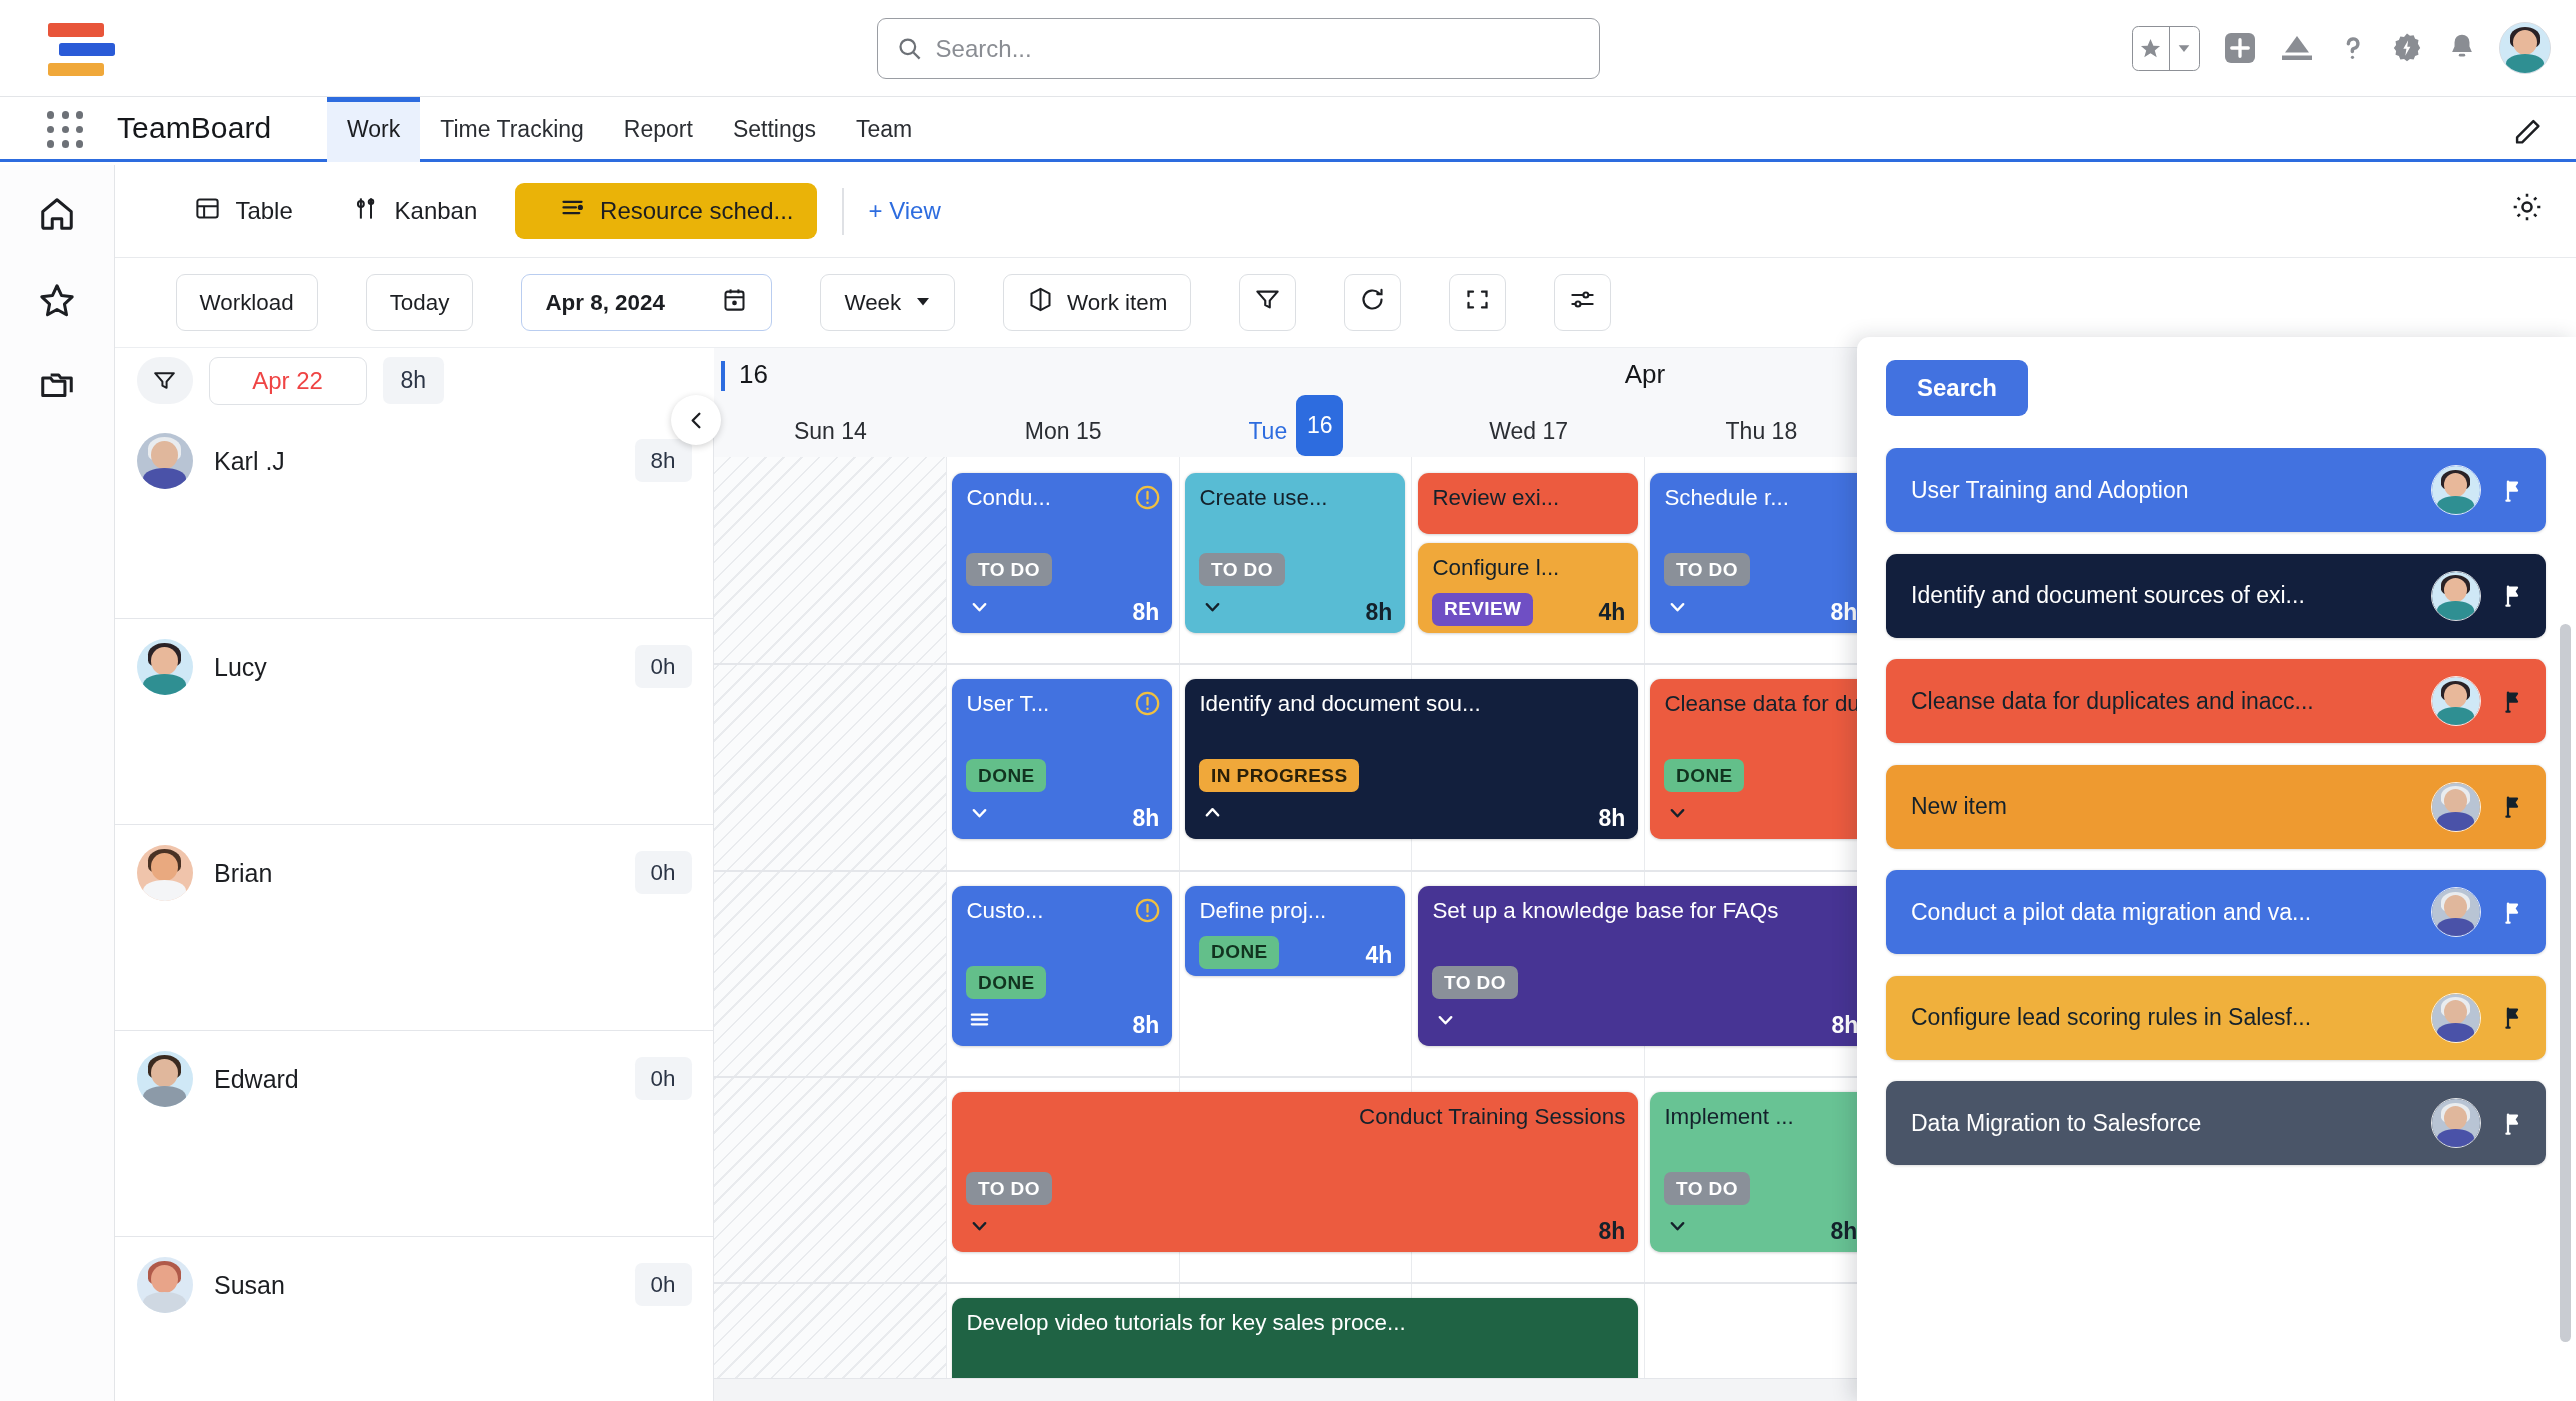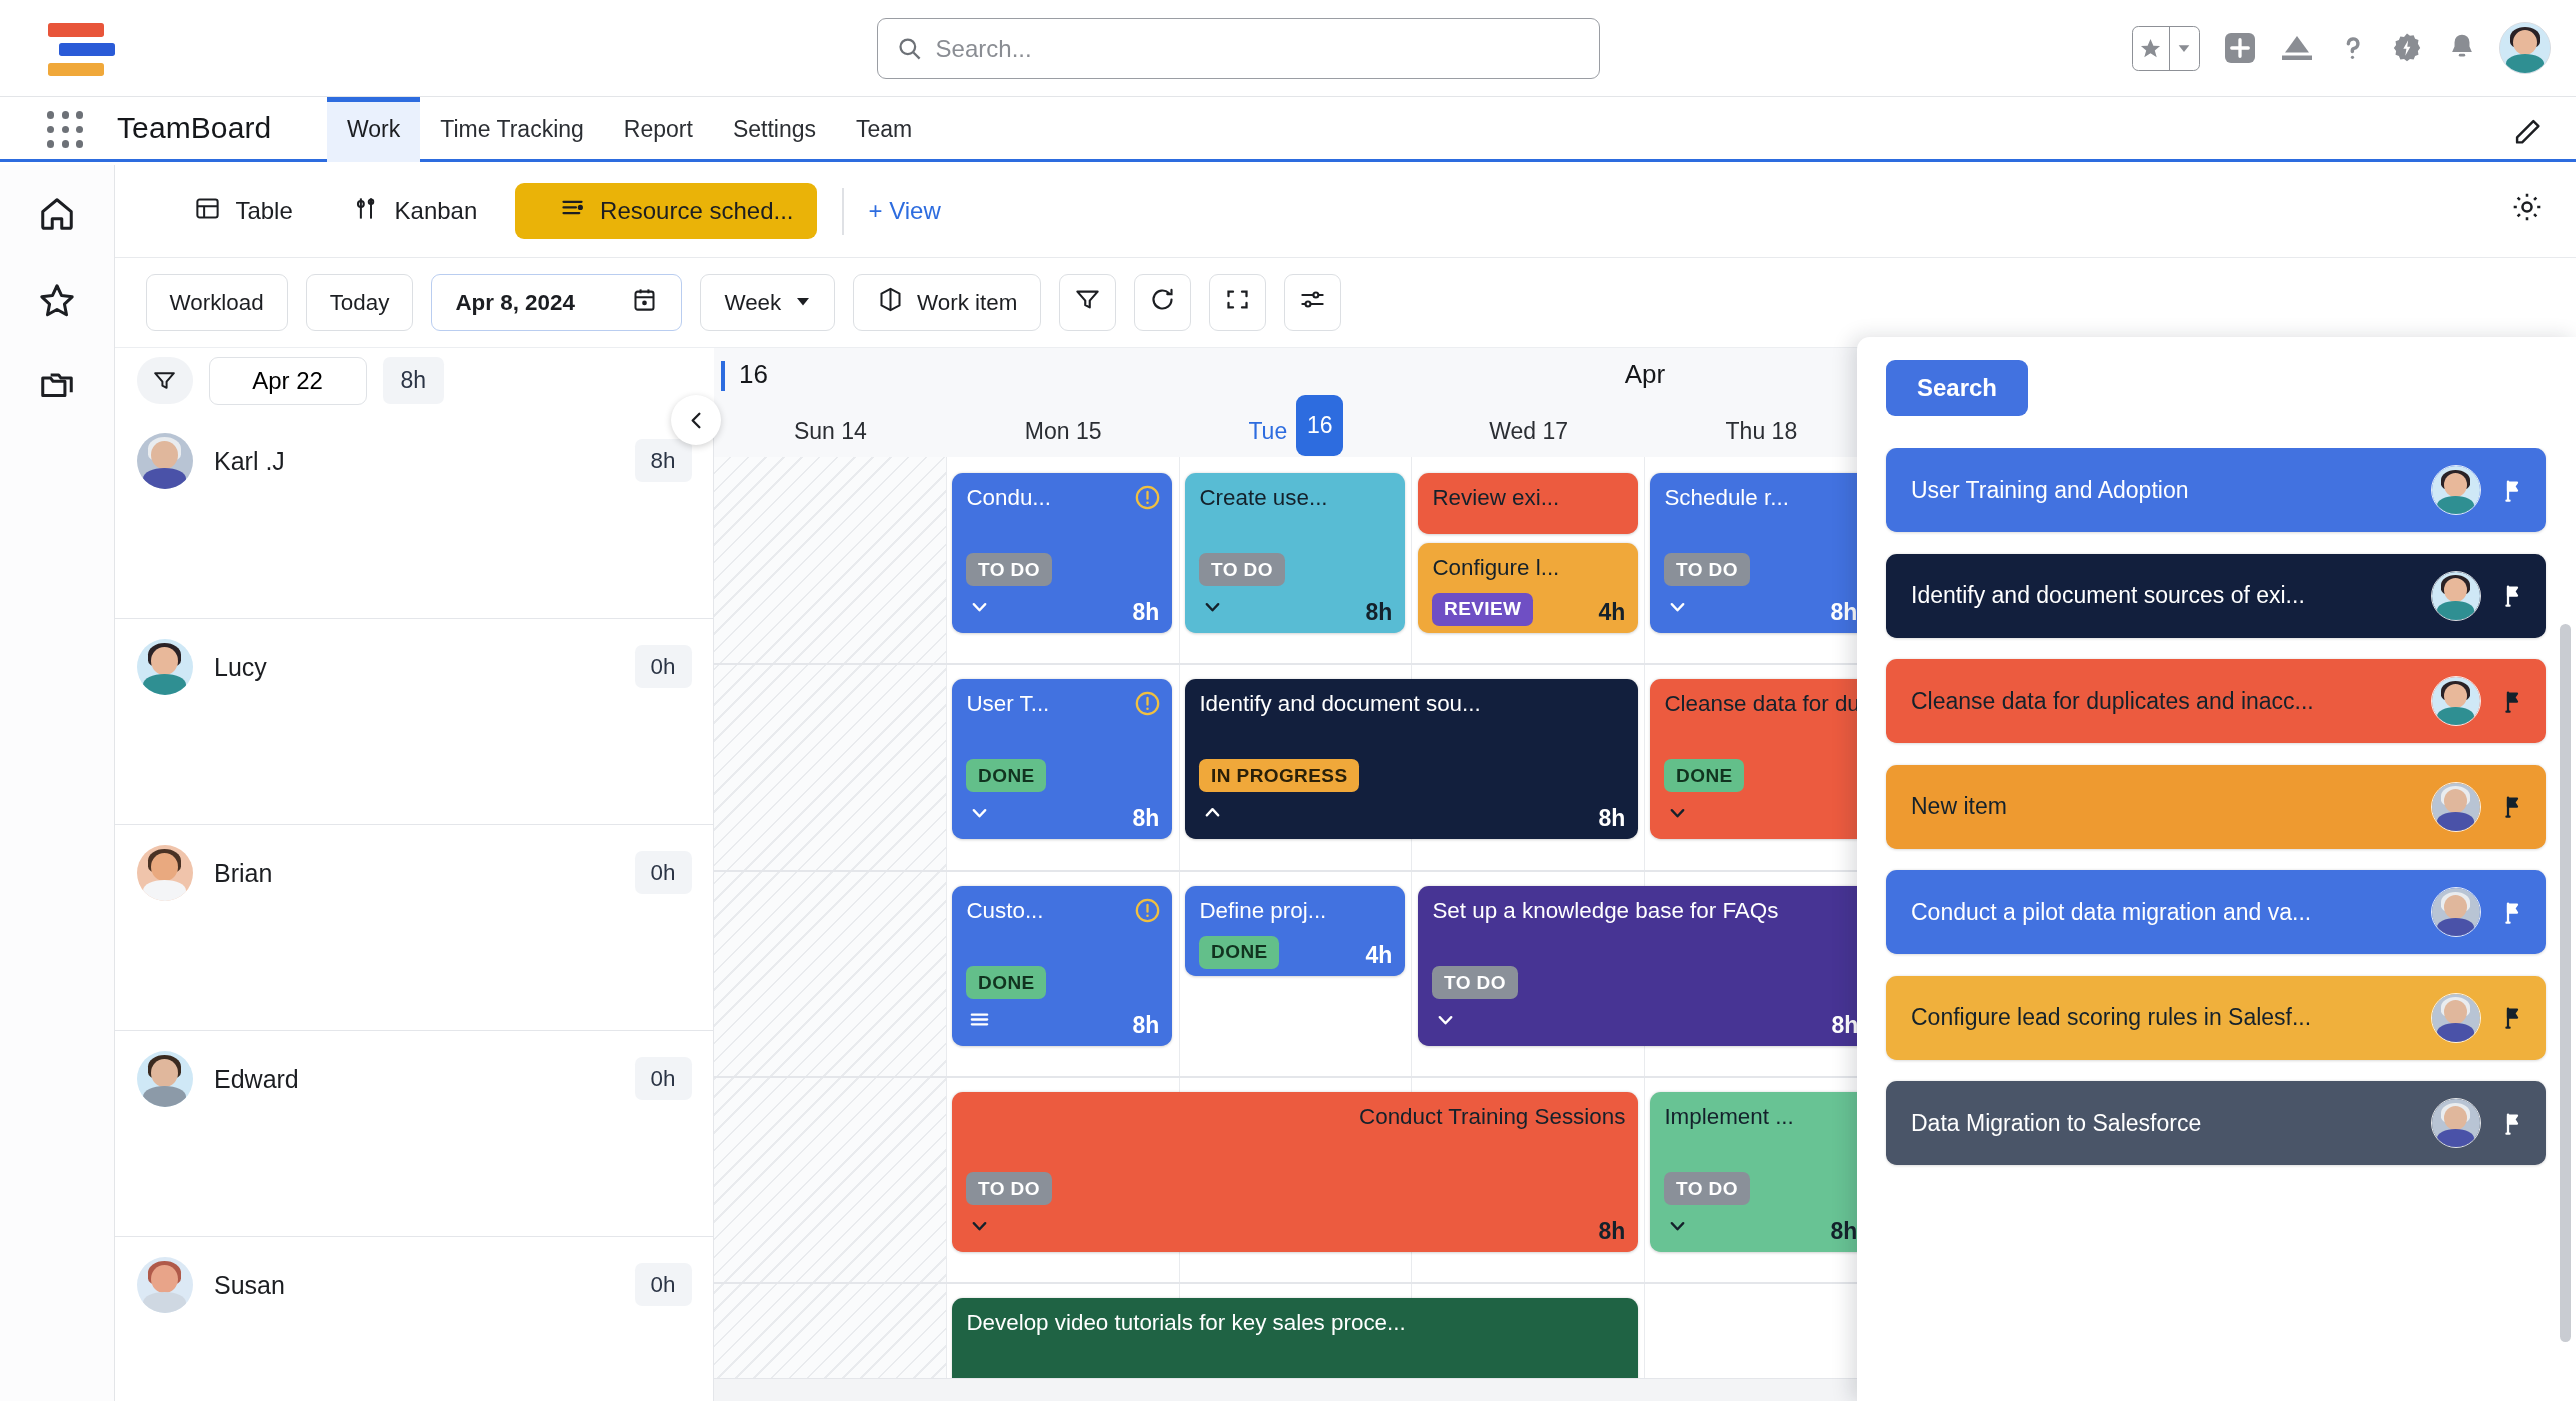--- a/index.html
+++ b/index.html
@@ -89,37 +89,37 @@
 
   
   .toolbar {
     position: absolute; left: 115px; top: 258px; width: 2461px; height: 90px;
     background: #fff; display: flex; align-items: center; padding-left: 30.5px; gap: 18px;
     border-bottom: 0.9px solid #eceef1;
   }
   .tbtn {
     height: 57px; border: 0.9px solid #dcdfe3; border-radius: 9px; background: #fff;
     display: flex; align-items: center; justify-content: center; gap: 12.6px;
-    padding: 0 23px; font-size: 22.4px; color: #1c1e22; cursor: pointer; white-space: nowrap;
+    padding: 0 23px; font-size: 22.4px; color: #1c1e22; cursor: pointer; white-space: nowrap; margin-left: 30px;
   }
   .tbtn.date { border-color: #b9cdf0; width: 251px; justify-content: space-between; font-weight: bold; }
   .tbtn.sq { width: 57px; padding: 0; }
   .tbtn.wk { width: 135px; justify-content: space-between; }
 
   
   .sched { position: absolute; left: 115px; top: 348px; width: 2461px; height: 1053px; background: #fff; }
 
   .res-head {
     position: absolute; left: 0; top: 0; width: 599px; height: 65px; background: #fff;
     display: flex; align-items: center; gap: 16px; padding-left: 21.5px; z-index: 6;
   }
   .filt-round { width: 56px; height: 47px; border-radius: 23px; background: #f1f3f6;
     display: flex; align-items: center; justify-content: center; cursor: pointer; }
   .date-pill { height: 48px; min-width: 158px; border: 0.9px solid #dfe2e6; border-radius: 9px;
-    display: flex; align-items: center; justify-content: center; font-size: 24px; color: #000000; }
+    display: flex; align-items: center; justify-content: center; font-size: 24px; color: #ef4444; }
   .h-pill { height: 47px; padding: 0 18px; background: #f2f4f7; border-radius: 7.2px;
     display: flex; align-items: center; font-size: 23px; color: #2b3445; }
 
   .collapse-btn {
     position: absolute; left: 556px; top: 47px; width: 50px; height: 50px; border-radius: 50%;
     background: #fff; box-shadow: 0 1.8px 7.2px rgba(0,0,0,.18); z-index: 9;
     display: flex; align-items: center; justify-content: center; cursor: pointer;
   }
 
   

